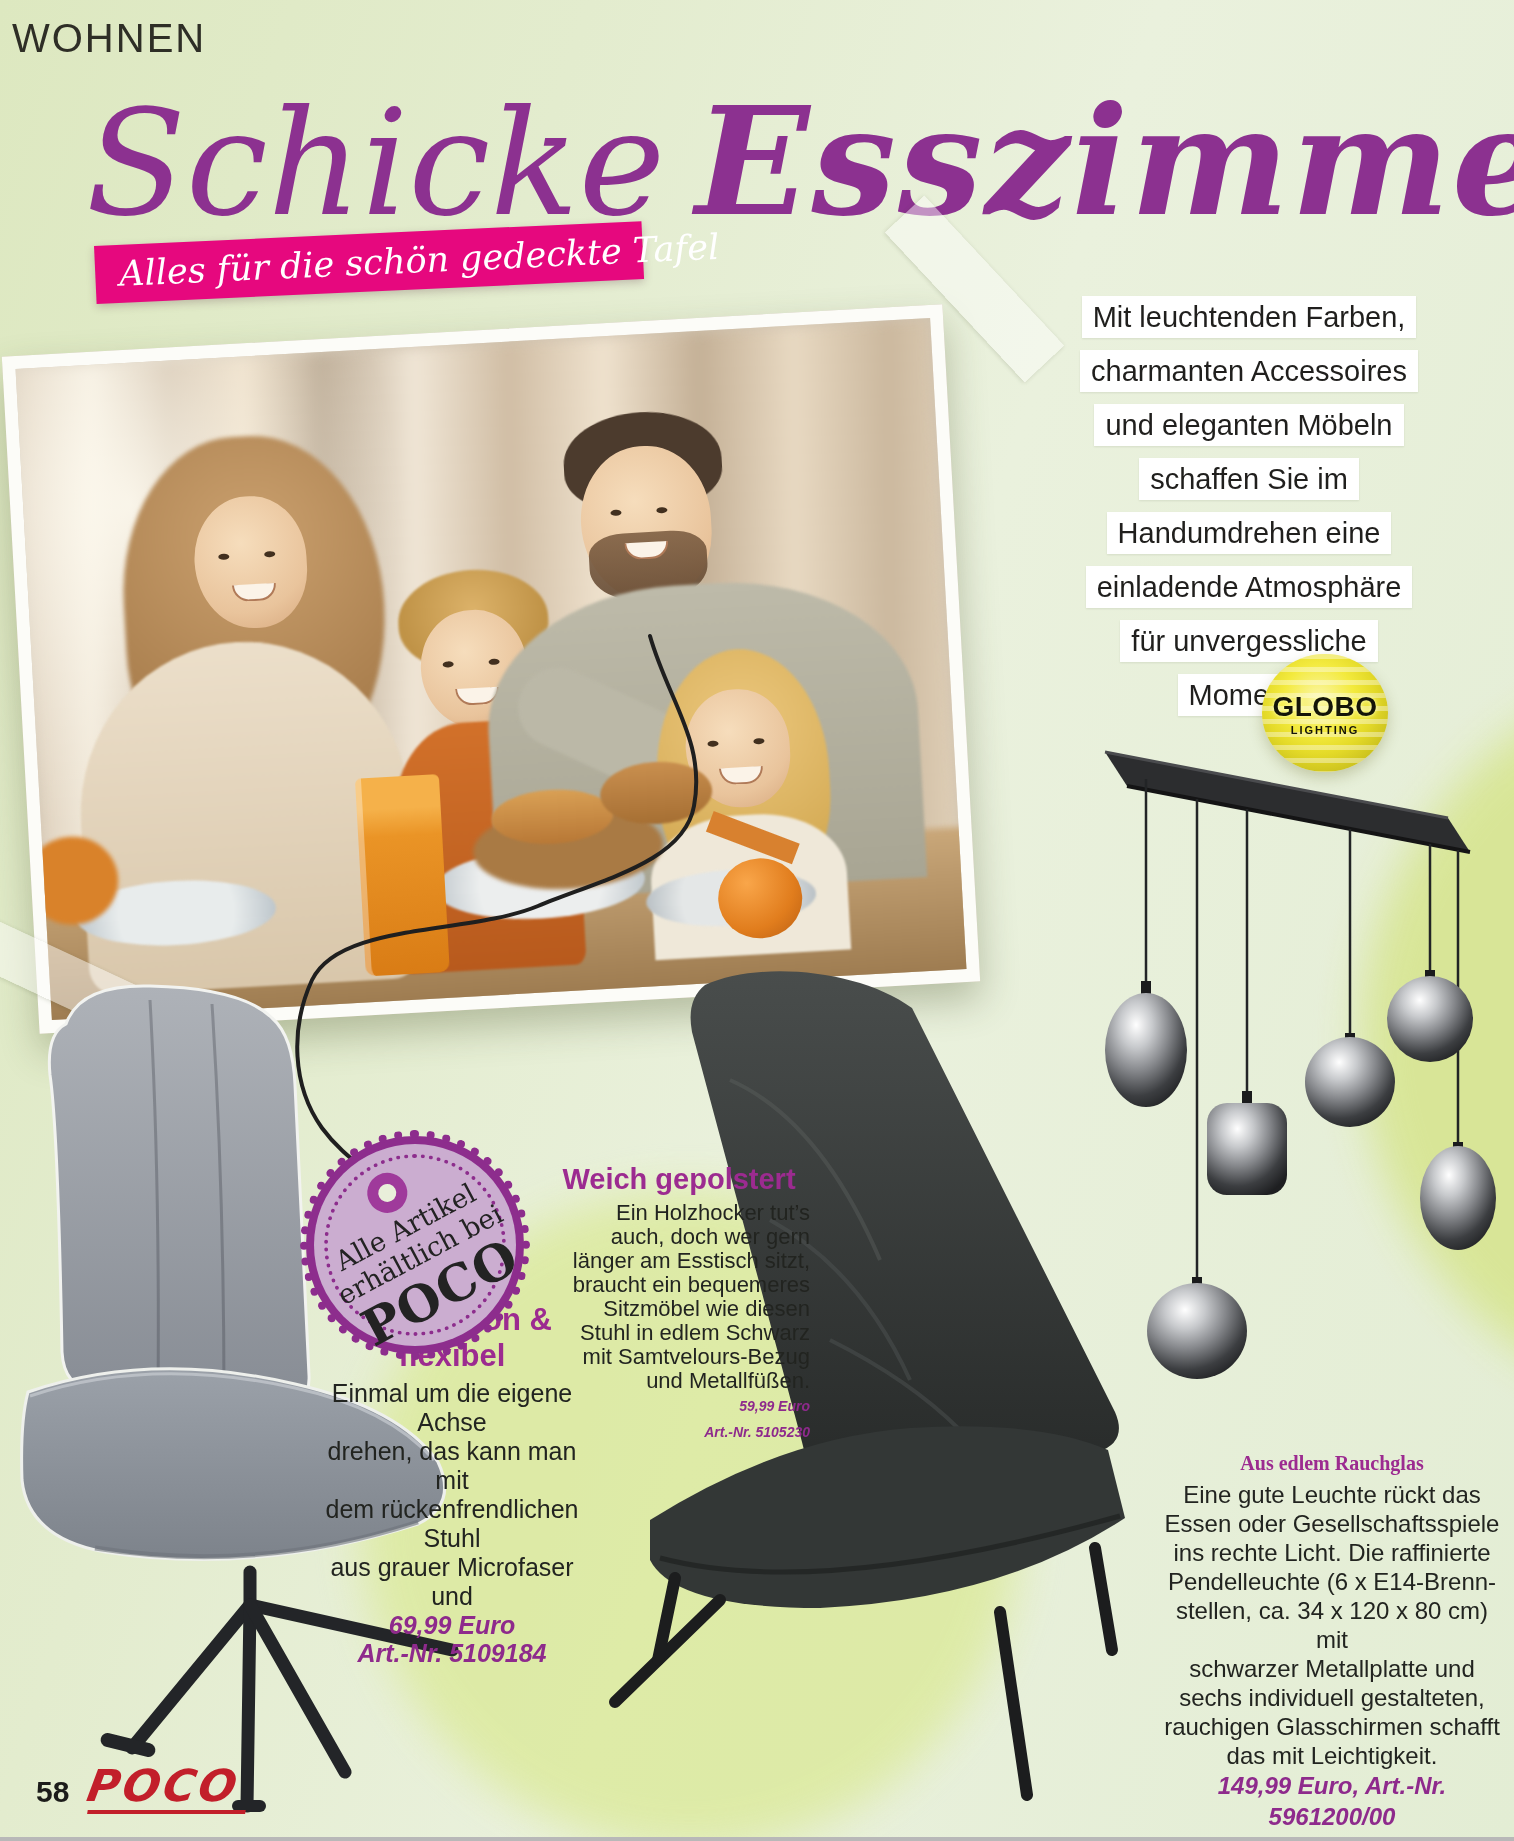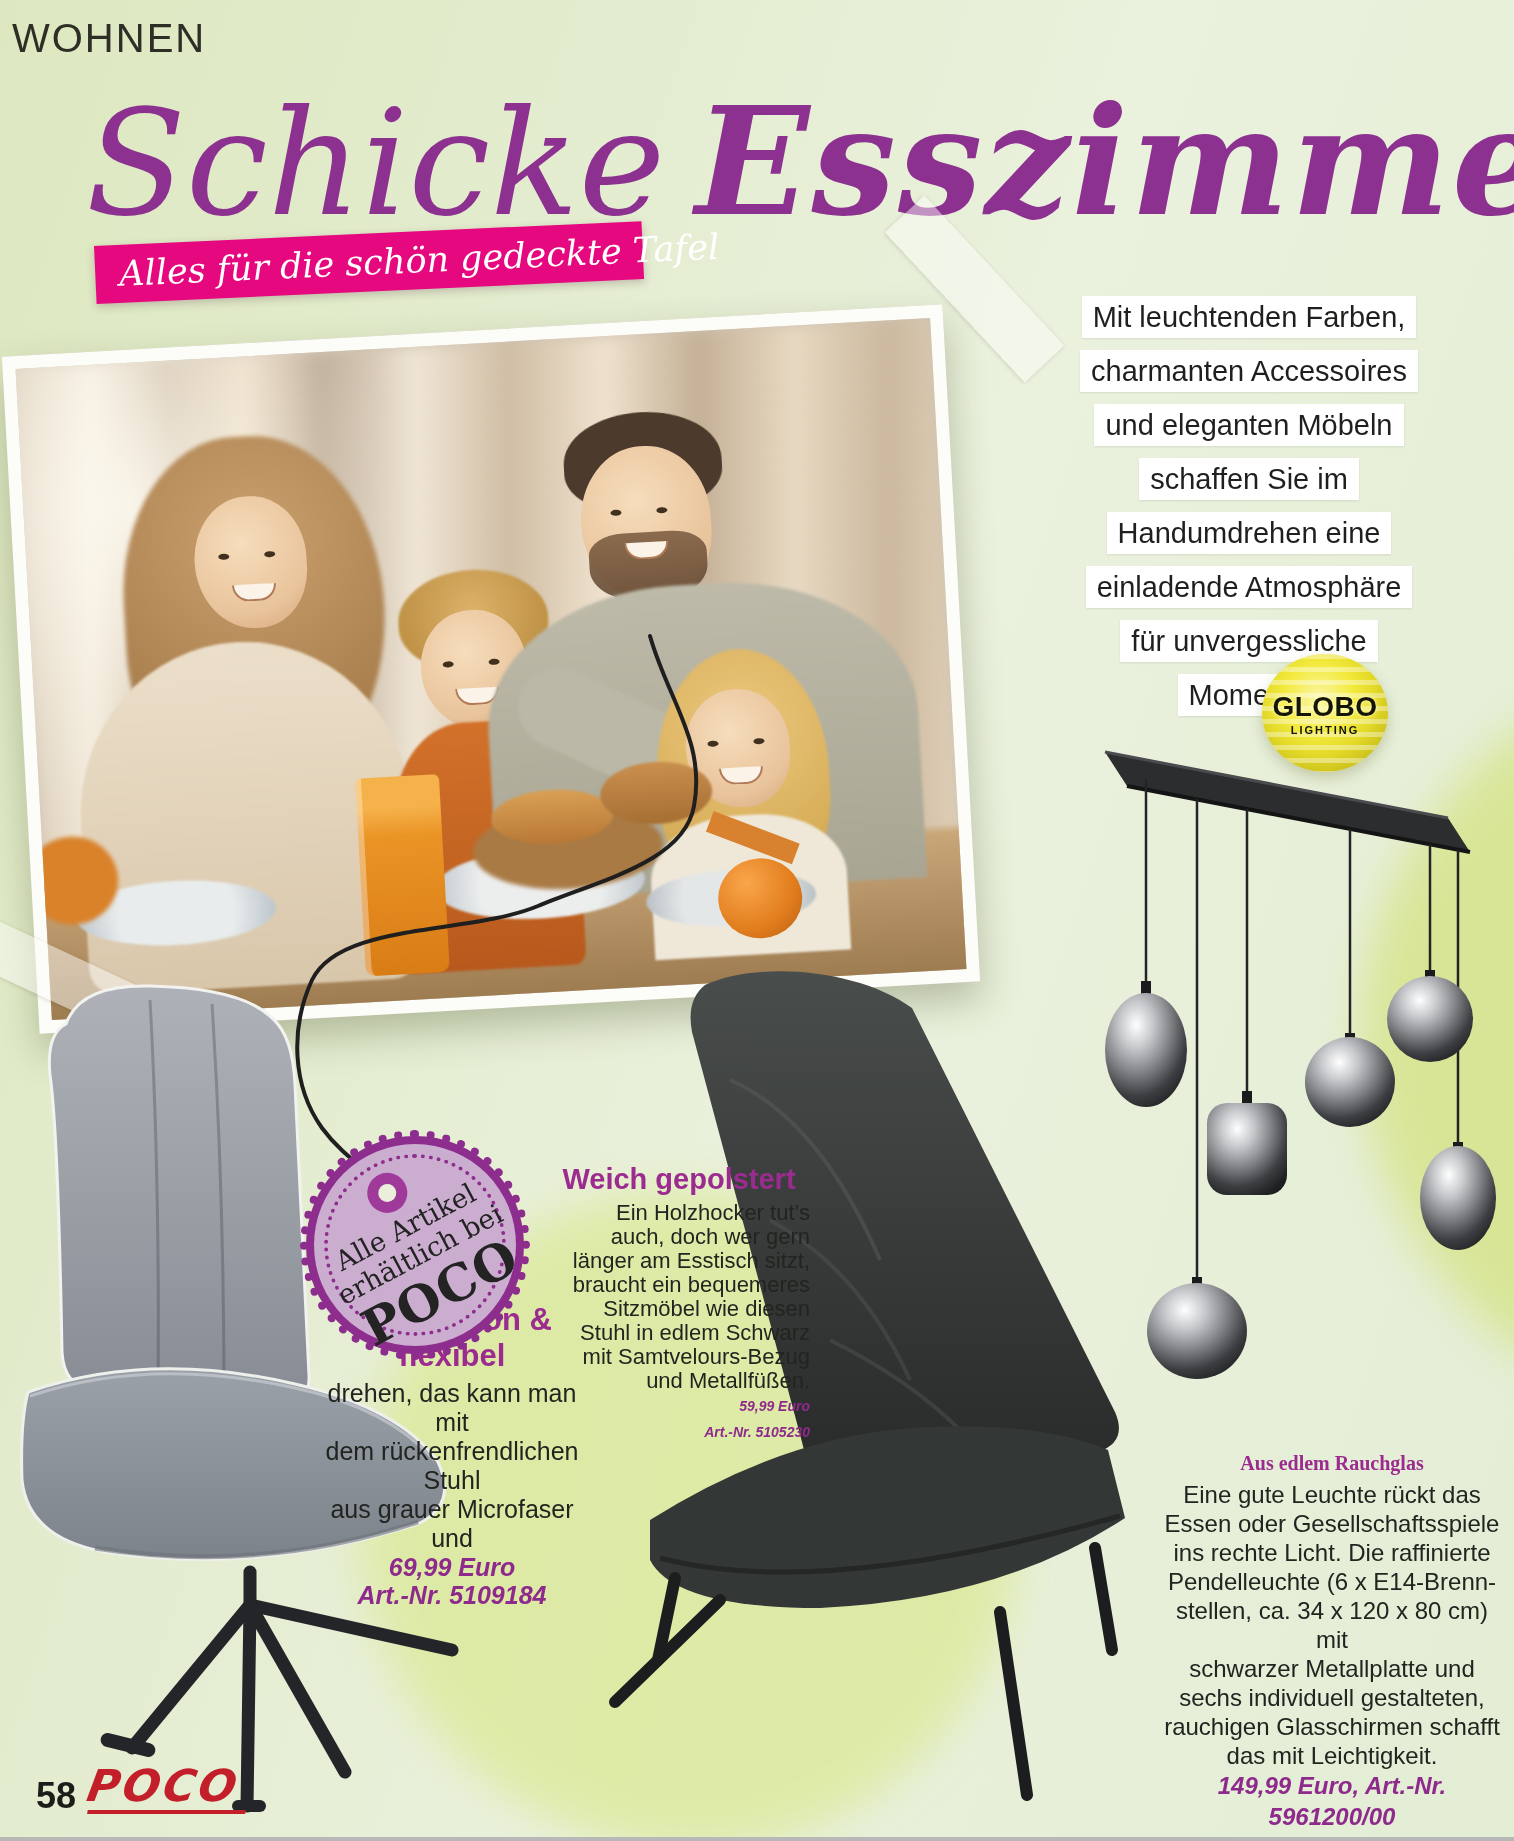--- a/index.html
+++ b/index.html
@@ -64,21 +64,21 @@
   
   #badge{left:306px;top:1136px;width:218px;height:218px;z-index:6;}
   .b-outer{position:absolute;inset:0;border-radius:50%;background:#8d2d8d;outline:8px dotted #8d2d8d;outline-offset:-2px;}
   .b-inner{position:absolute;inset:8px;border-radius:50%;background:#cbadd0;}
   .b-dots{position:absolute;inset:18px;border-radius:50%;border:4px dotted #8d2d8d;}
   .b-rot{position:absolute;inset:0;transform:rotate(-28deg);display:flex;flex-direction:column;align-items:center;justify-content:center;color:#232323;}
   .b-hole{width:40px;height:40px;border-radius:50%;border:11px solid #9f3a9b;background:#e9efda;box-sizing:border-box;margin-bottom:3px;}
   .b-l1,.b-l2{font:500 27px/1.15 "DejaVu Serif",serif;}
   .b-l3{font:800 50px/1 "DejaVu Serif",serif;letter-spacing:1px;margin-top:3px;}
   
-  #pagenum{left:36px;top:1775px;font-weight:800;font-size:36px;color:#1c1c1a;z-index:6;}
+  #pagenum{left:36px;top:1775px;font-weight:800;font-size:30px;color:#1c1c1a;z-index:6;}
   #pocologo{left:88px;top:1764px;z-index:6;transform:skewX(-10deg);}
   #pocologo span{font:italic 900 44px/1 "DejaVu Sans",sans-serif;color:#c21f2a;letter-spacing:3px;}
   .p-under{position:absolute;left:4px;top:46px;width:158px;height:4px;background:#c21f2a;}
   svg{position:absolute;}
 </style>
 </head>
 <body>
 
 <div id="page">
 
@@ -288,20 +288,21 @@
       <div>mit Samtvelours-Bezug</div>
       <div>und Metallfüßen.</div>
     </div>
     <div class="price">59,99 Euro</div>
     <div class="price">Art.-Nr. 5105230</div>
   </div>
 
   <div id="form" class="prod">
     <div class="prod-head">Formschön &amp; flexibel</div>
     <div class="prod-body">
+      <div>Einmal um die eigene Achse</div>
       <div>drehen, das kann man mit</div>
       <div>dem rückenfrendlichen Stuhl</div>
       <div>aus grauer Microfaser und</div>
     </div>
     <div class="price">69,99 Euro</div>
     <div class="price">Art.-Nr. 5109184</div>
   </div>
 
   <div id="rauch" class="prod">
     <div class="prod-head">Aus edlem Rauchglas</div>

